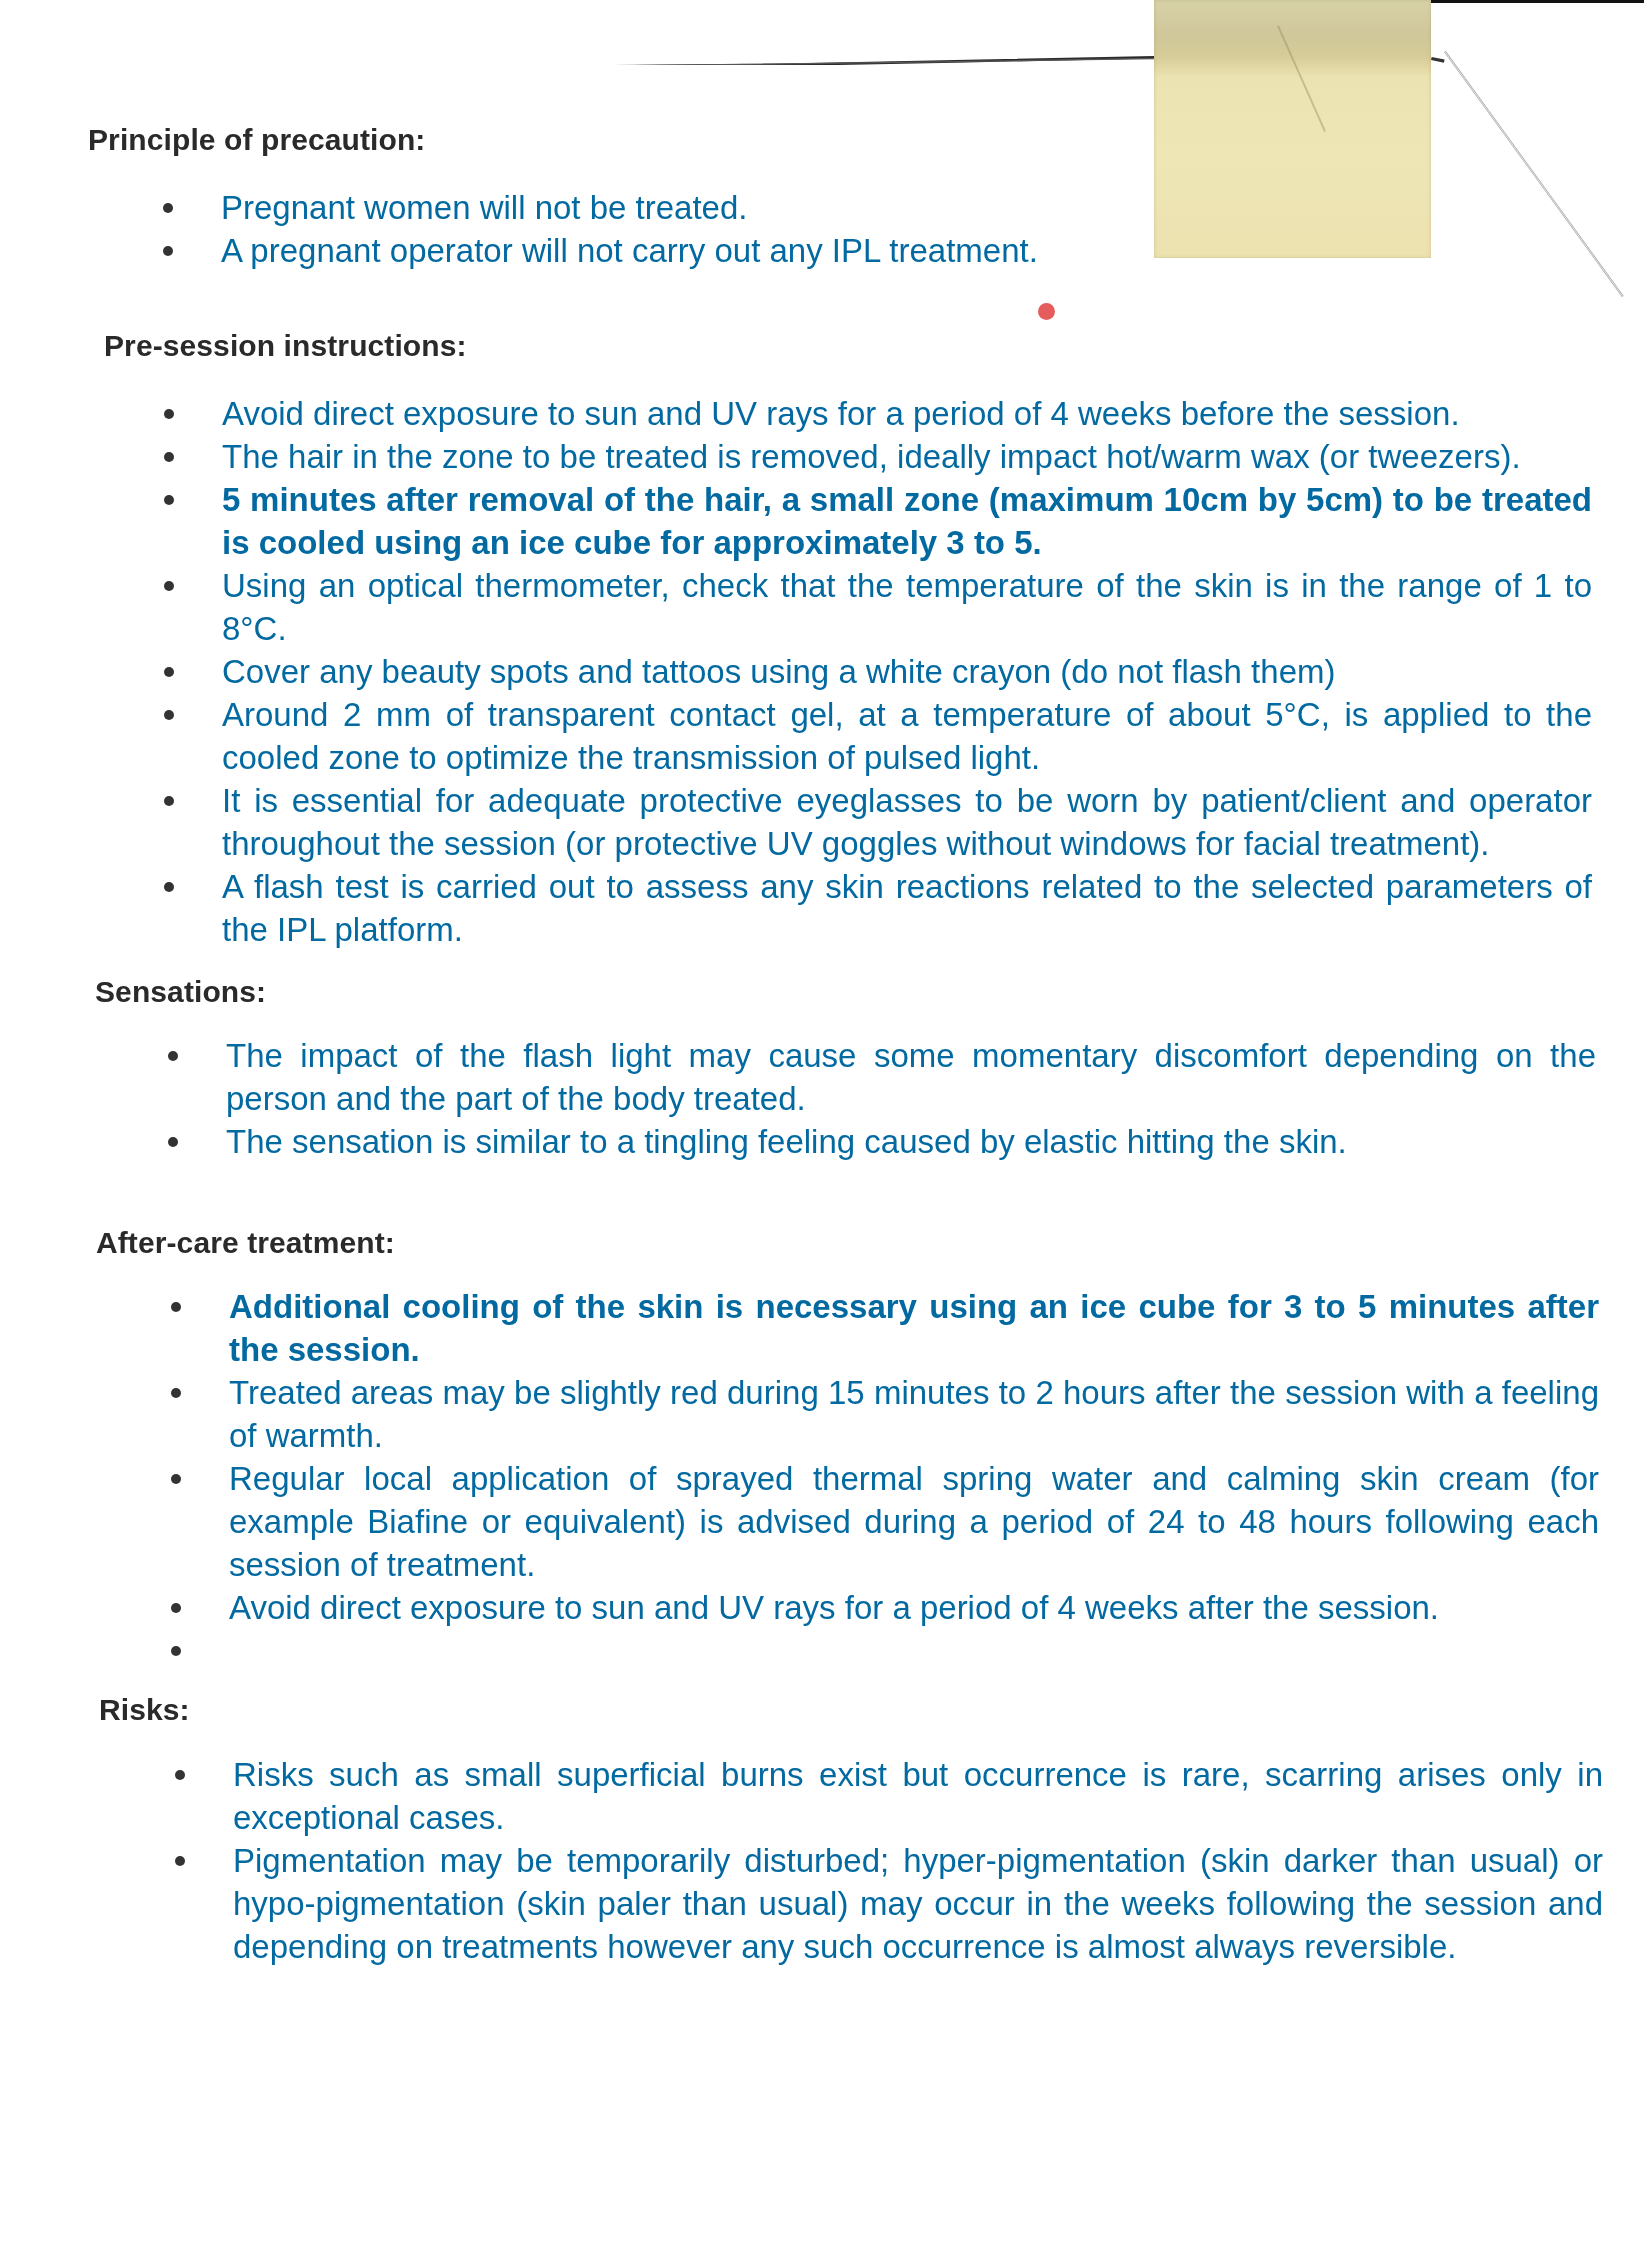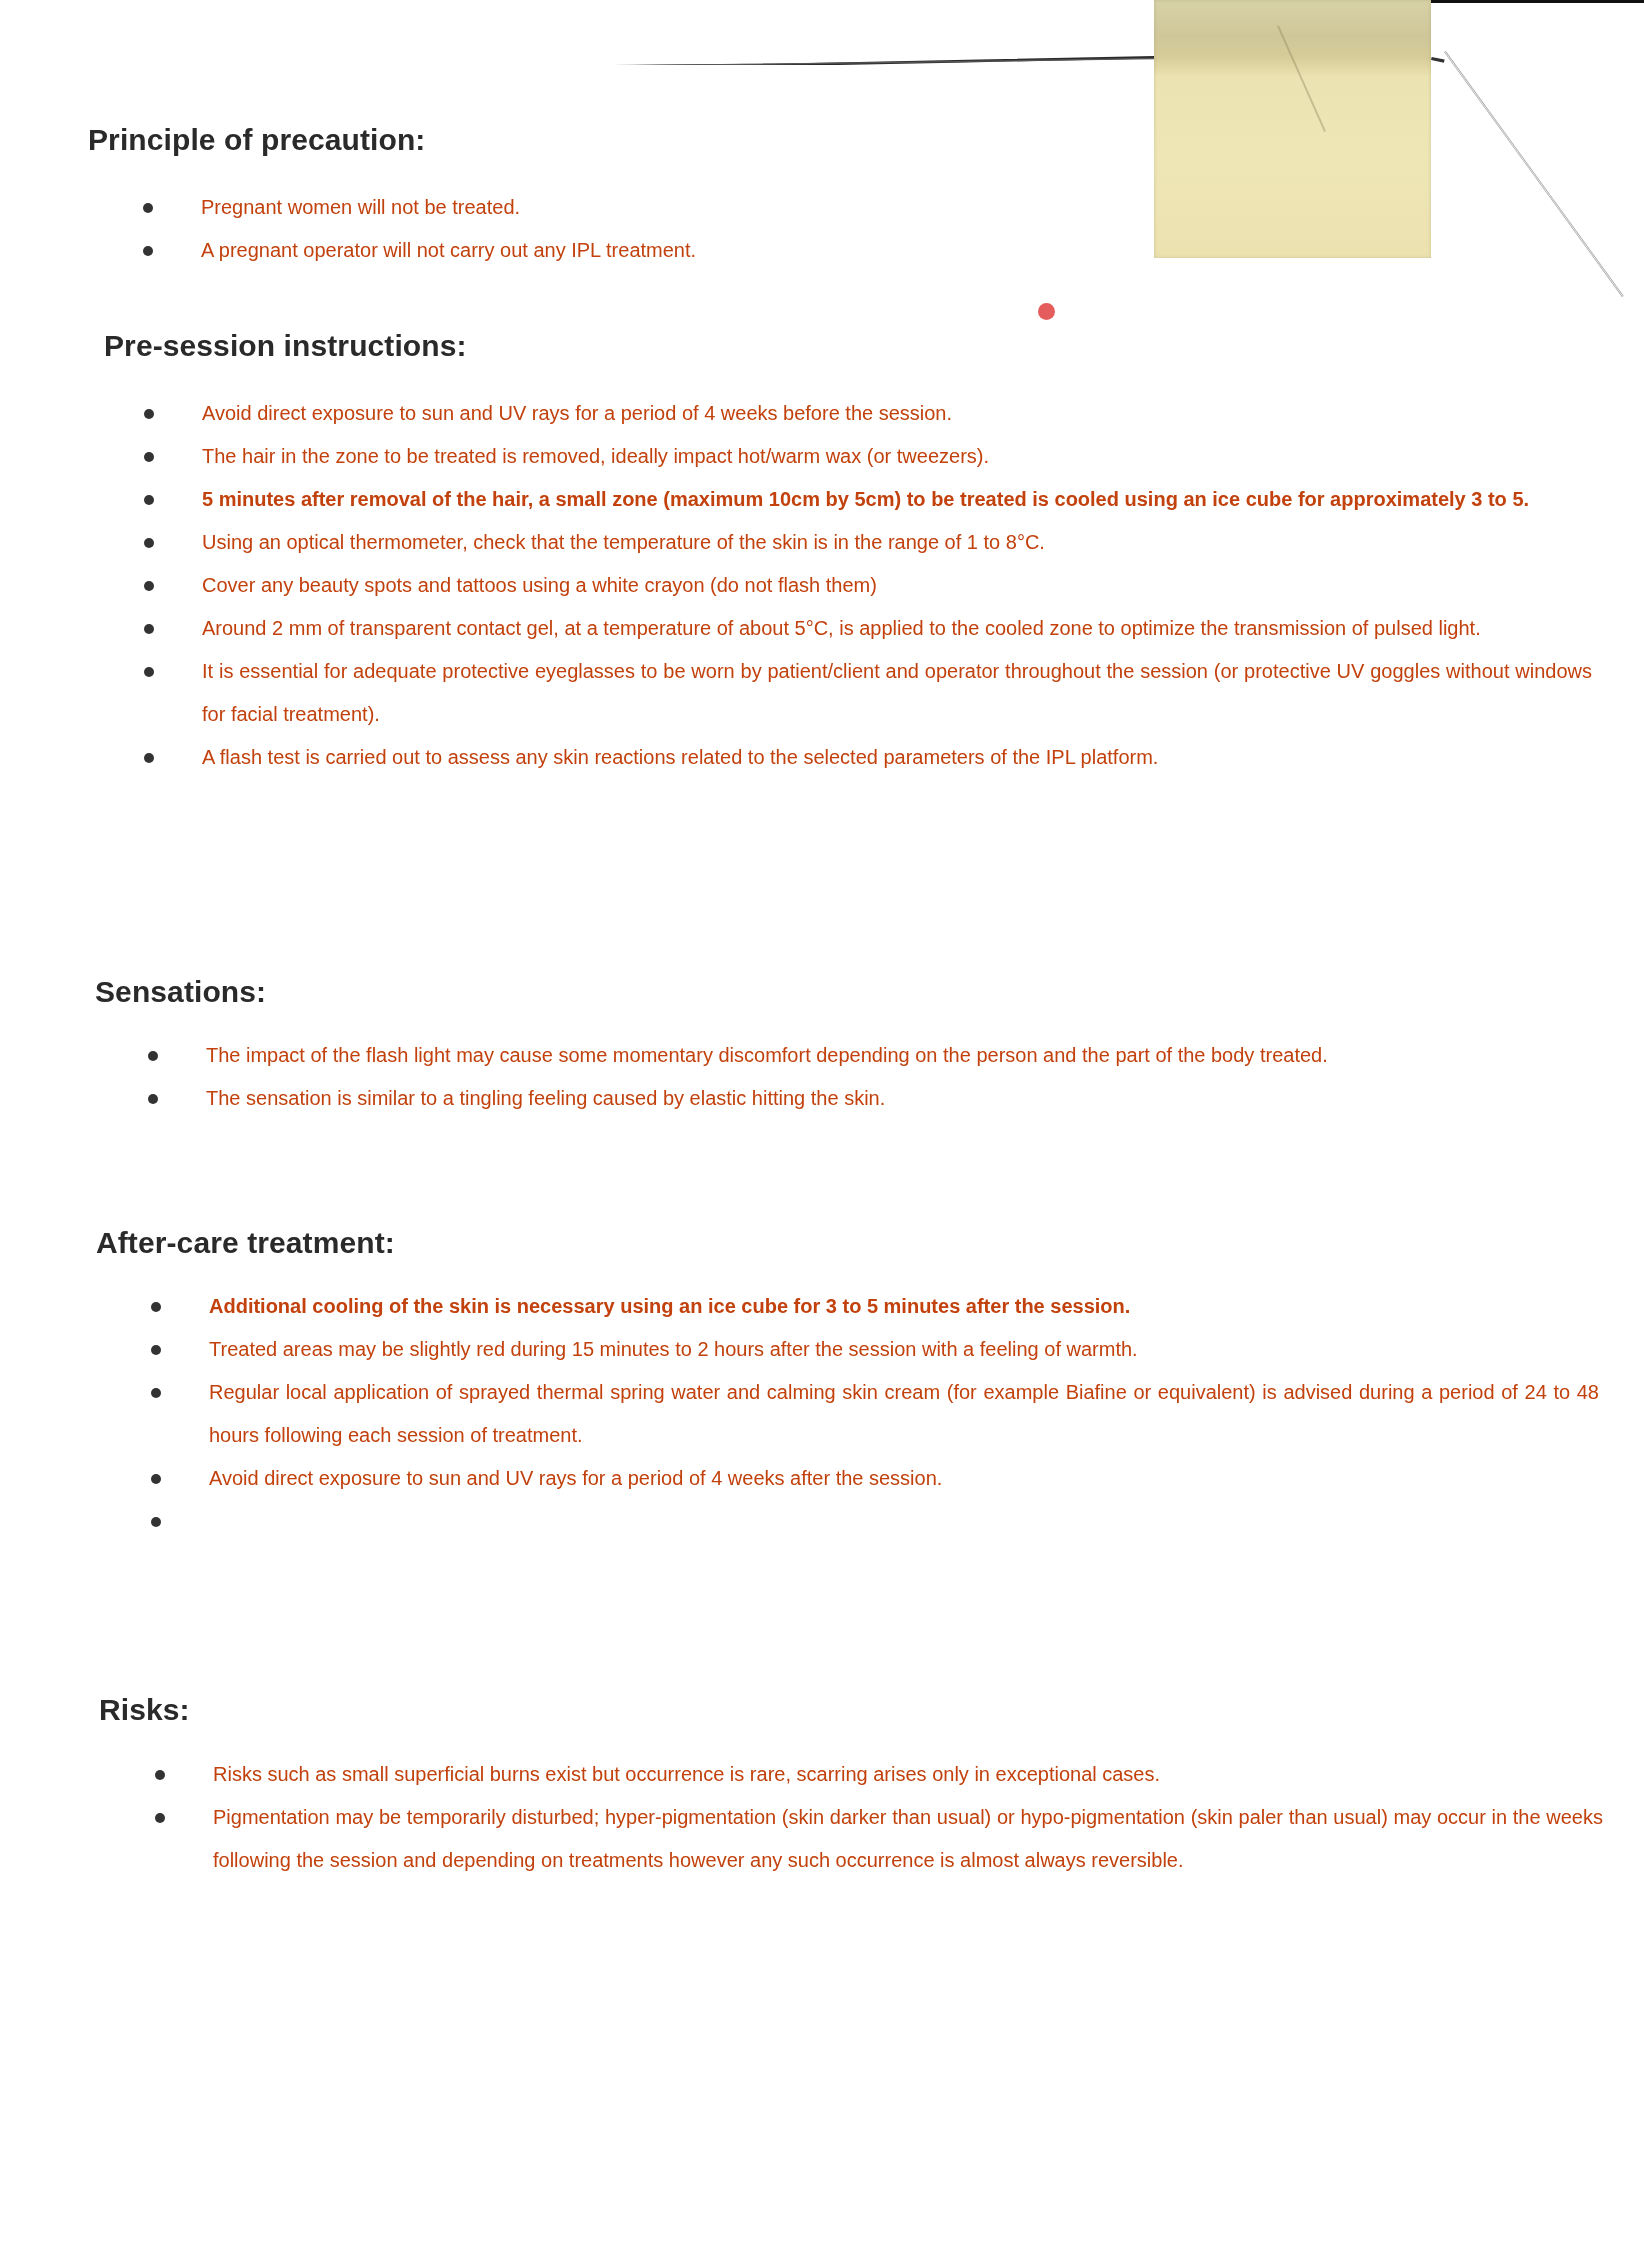--- a/index.html
+++ b/index.html
@@ -95,24 +95,25 @@
       letter-spacing: 0.1px;
     }
     ul.items {
       position: absolute;
       list-style: none;
       margin: 0;
       padding: 0;
     }
     ul.items li {
       position: relative;
-      font-size: 20px;
+      font-size: 33px;
       line-height: 43px;
-      color: #c2410c;
+      color: #0369a1;
       text-align: justify;
+      margin-left: 20px;
     }
     ul.items li .bullet {
       position: absolute;
       left: -58px;
       top: 17px;
       width: 10.3px;
       height: 10.3px;
       border-radius: 50%;
       background: #333333;
     }

